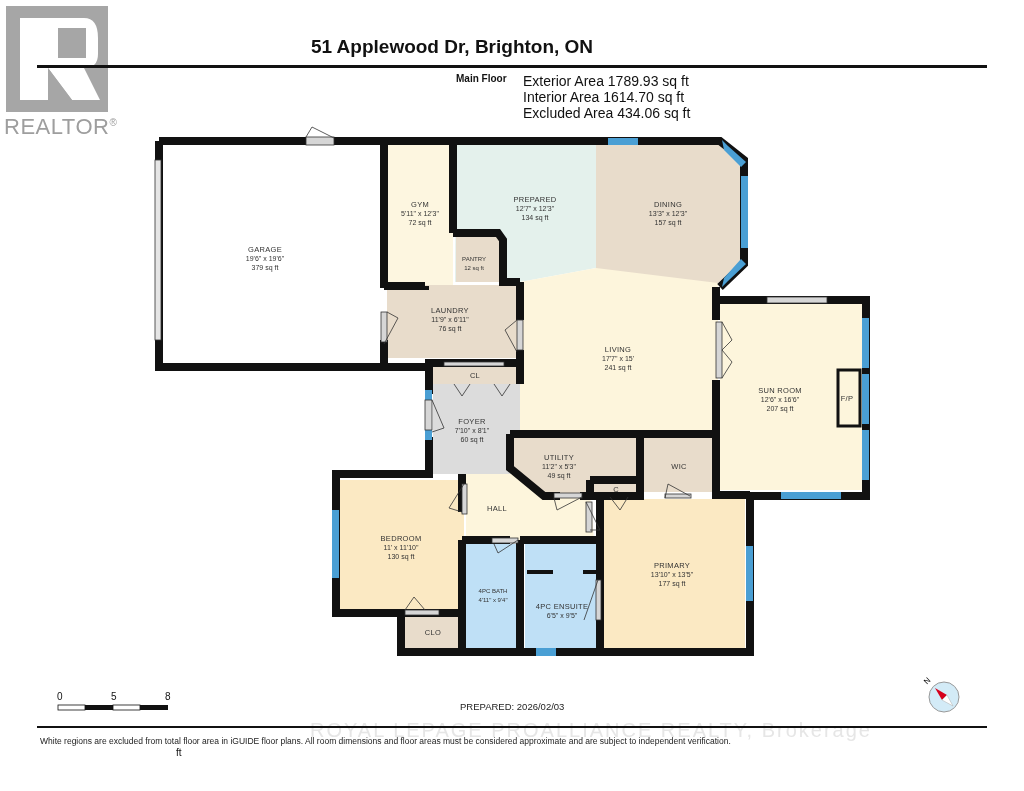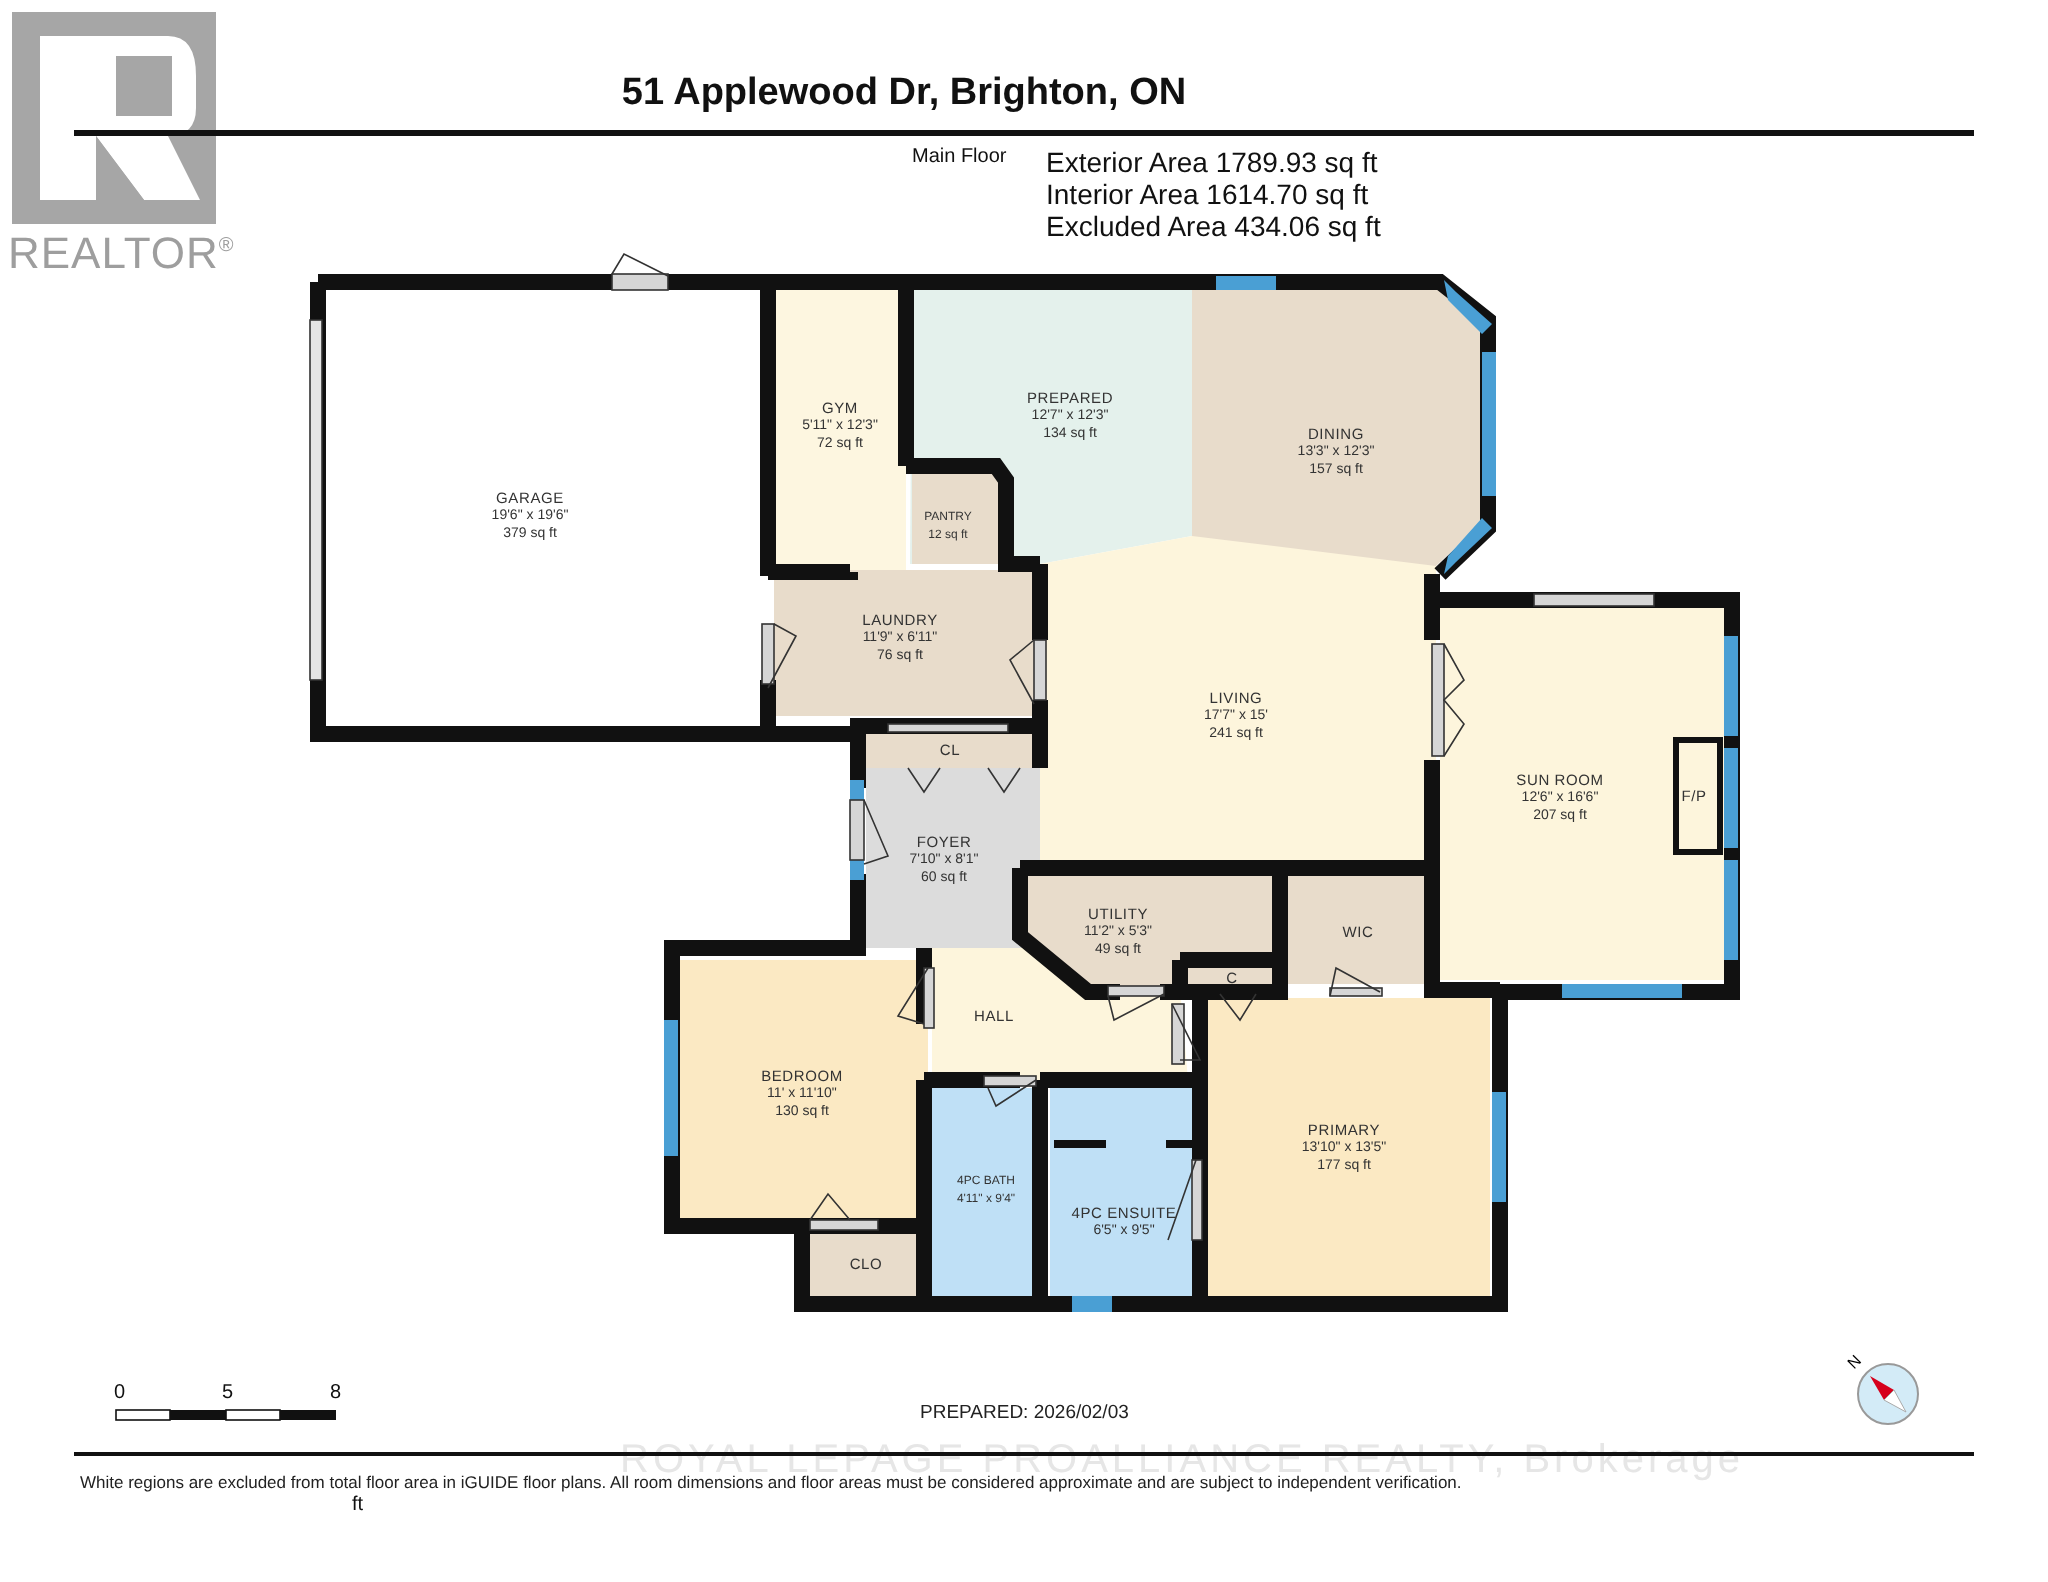--- a/index.html
+++ b/index.html
@@ -5,21 +5,21 @@
   html, body { margin:0; padding:0; background:#fff; }
   body { width:1024px; height:791px; position:relative; overflow:hidden; font-family:"Liberation Sans", sans-serif; color:#111; }
   .abs { position:absolute; }
   
   .logo-box { left:6px; top:6px; width:102px; height:106px; background:#a6a6a6; }
   .logo-text { left:4px; top:114px; font-size:22px; color:#9e9e9e; letter-spacing:0.5px; }
   .logo-text sup { font-size:10px; }
   
   .title { left:0; width:904px; top:36px; text-align:center; font-size:19px; font-weight:bold; }
   .rule { background:#111; height:3px; }
-  .floor-label { left:456px; top:73px; font-size:10px; font-weight:normal; }
+  .floor-label { left:456px; top:73px; font-size:10px; font-weight:bold; }
   .area-line { left:523px; font-size:14px; }
   
   .plan { left:0; top:0; width:1024px; height:791px; }
   .rm-label { position:absolute; text-align:center; font-size:7px; line-height:9px; color:#333; transform:translate(-50%,-50%); white-space:nowrap; }
   .rm-label .n { font-size:7.5px; letter-spacing:0.3px; }
   
   .scale-nums { font-size:10px; }
   .prepared { left:460px; top:701px; font-size:9.5px; color:#222; }
   .disclaimer { left:40px; top:736px; font-size:8.5px; color:#222; }
   .watermark { left:310px; top:719px; font-size:20px; color:#e6e6e6; letter-spacing:2px; white-space:nowrap; }
@@ -173,21 +173,21 @@
 <div class="rm-label" style="left:420px; top:213px;">
   <div class="n">GYM</div>
   <div>5'11" x 12'3"</div>
   <div>72 sq ft</div>
 </div>
 <div class="rm-label" style="left:535px; top:208px;">
   <div class="n">PREPARED</div>
   <div>12'7" x 12'3"</div>
   <div>134 sq ft</div>
 </div>
-<div class="rm-label" style="left:668px; top:226px;">
+<div class="rm-label" style="left:668px; top:213px;">
   <div class="n">DINING</div>
   <div>13'3" x 12'3"</div>
   <div>157 sq ft</div>
 </div>
 <div class="rm-label" style="left:474px; top:264px; font-size:6px;">
   <div>PANTRY</div>
   <div>12 sq ft</div>
 </div>
 <div class="rm-label" style="left:450px; top:319px;">
   <div class="n">LAUNDRY</div>

